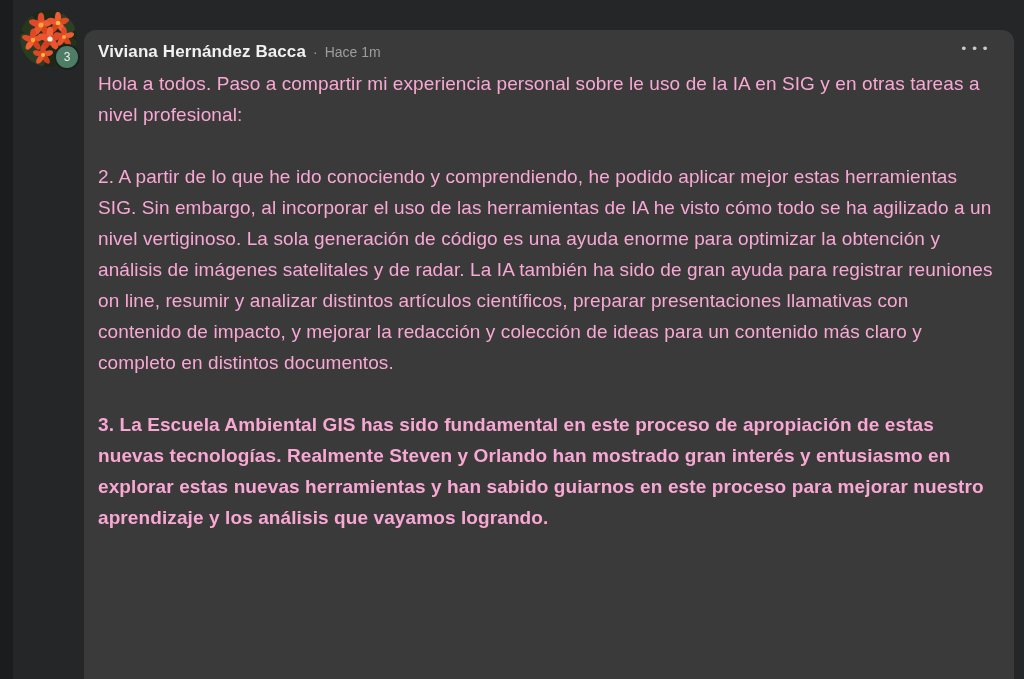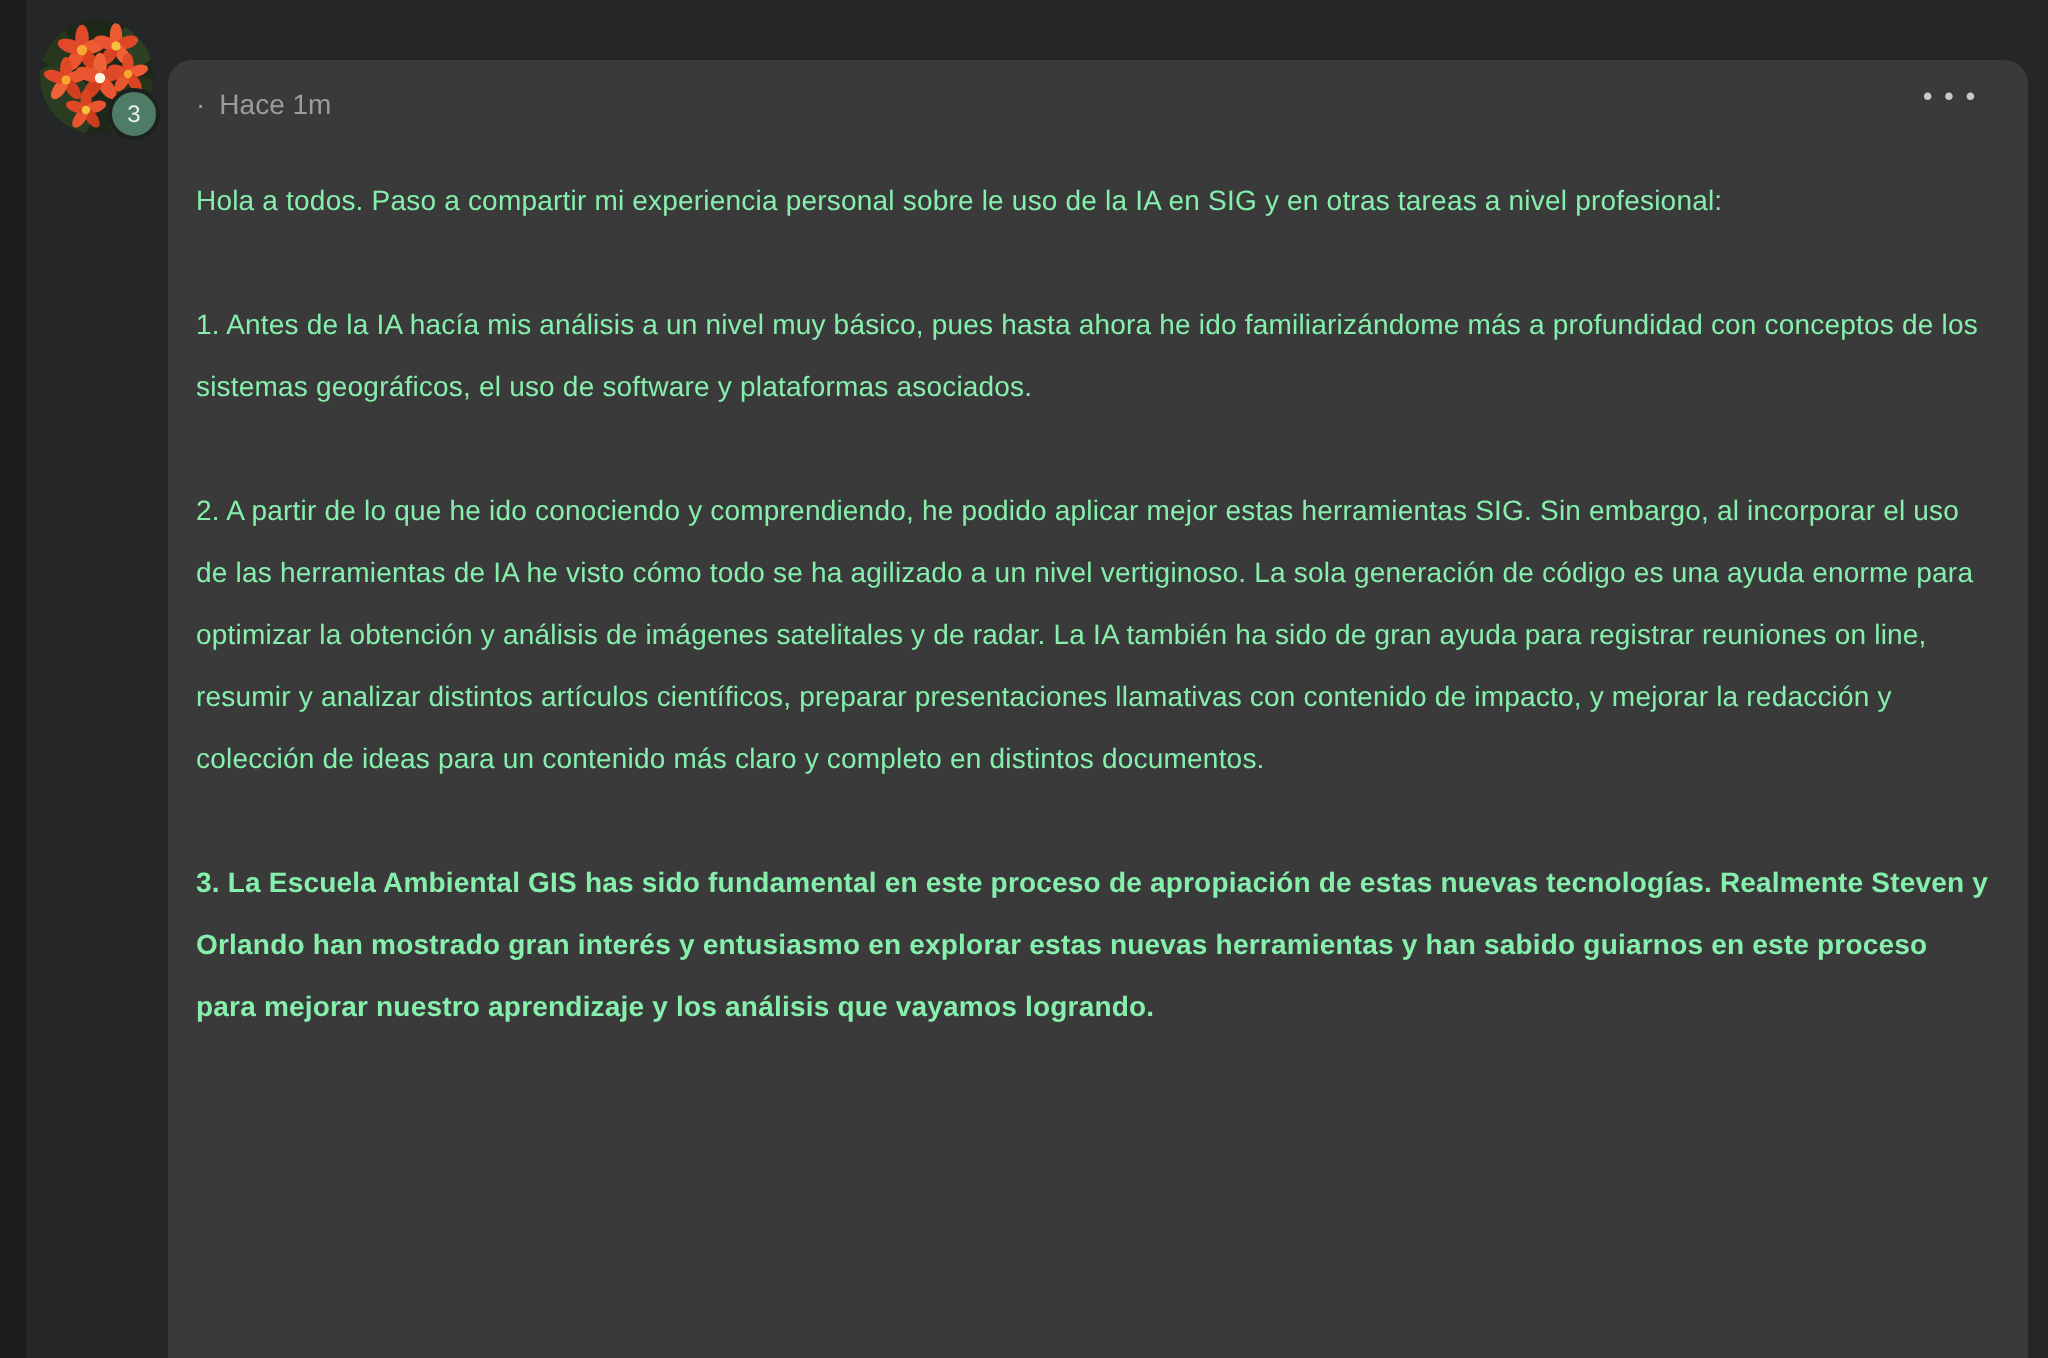--- a/index.html
+++ b/index.html
@@ -92,23 +92,23 @@
     background: transparent;
   }
   .more-button .dots {
     color: #c9c9c9;
     font-size: 13px;
     letter-spacing: 3px;
     line-height: 1;
     font-family: "DejaVu Sans", sans-serif;
   }
   .post-body {
-    margin-top: 20px;
-    color: #86efac;
-    font-size: 14px;
+    margin-top: 3px;
+    color: #f9a8d4;
+    font-size: 19px;
     line-height: 31px;
     letter-spacing: 0.1px;
   }
   .post-body p {
     margin: 0 0 31px 0;
   }
   .post-body p:last-child { margin-bottom: 0; font-weight: bold; }
 </style>
 </head>
 <body>
@@ -173,27 +173,27 @@
           <ellipse cy="-5" rx="2.8" ry="5.5" fill="#dd4826" transform="rotate(288)"></ellipse>
           <circle r="2.1" fill="#f6c23c"></circle>
         </g>
       </svg>
     </span>
     <div class="avatar-badge">3</div>
   </div>
 
   <div class="comment-card">
     <div class="card-header">
+      <span class="author-name">Viviana Hernández Bacca</span>
       <span class="meta">·</span>
       <span class="meta">Hace 1m</span>
       <button class="more-button">
         <span class="dots">•••</span>
       </button>
     </div>
 
     <div class="post-body">
       <p>Hola a todos. Paso a compartir mi experiencia personal sobre le uso de la IA en SIG y en otras tareas a nivel profesional:</p>
-      <p>1. Antes de la IA hacía mis análisis a un nivel muy básico, pues hasta ahora he ido familiarizándome más a profundidad con conceptos de los sistemas geográficos, el uso de software y plataformas asociados.</p>
       <p>2. A partir de lo que he ido conociendo y comprendiendo, he podido aplicar mejor estas herramientas SIG. Sin embargo, al incorporar el uso de las herramientas de IA he visto cómo todo se ha agilizado a un nivel vertiginoso. La sola generación de código es una ayuda enorme para optimizar la obtención y análisis de imágenes satelitales y de radar. La IA también ha sido de gran ayuda para registrar reuniones on line, resumir y analizar distintos artículos científicos, preparar presentaciones llamativas con contenido de impacto, y mejorar la redacción y colección de ideas para un contenido más claro y completo en distintos documentos.</p>
       <p>3. La Escuela Ambiental GIS has sido fundamental en este proceso de apropiación de estas nuevas tecnologías. Realmente Steven y Orlando han mostrado gran interés y entusiasmo en explorar estas nuevas herramientas y han sabido guiarnos en este proceso para mejorar nuestro aprendizaje y los análisis que vayamos logrando.</p>
     </div>
   </div>
 </div>
 
 </body></html>

